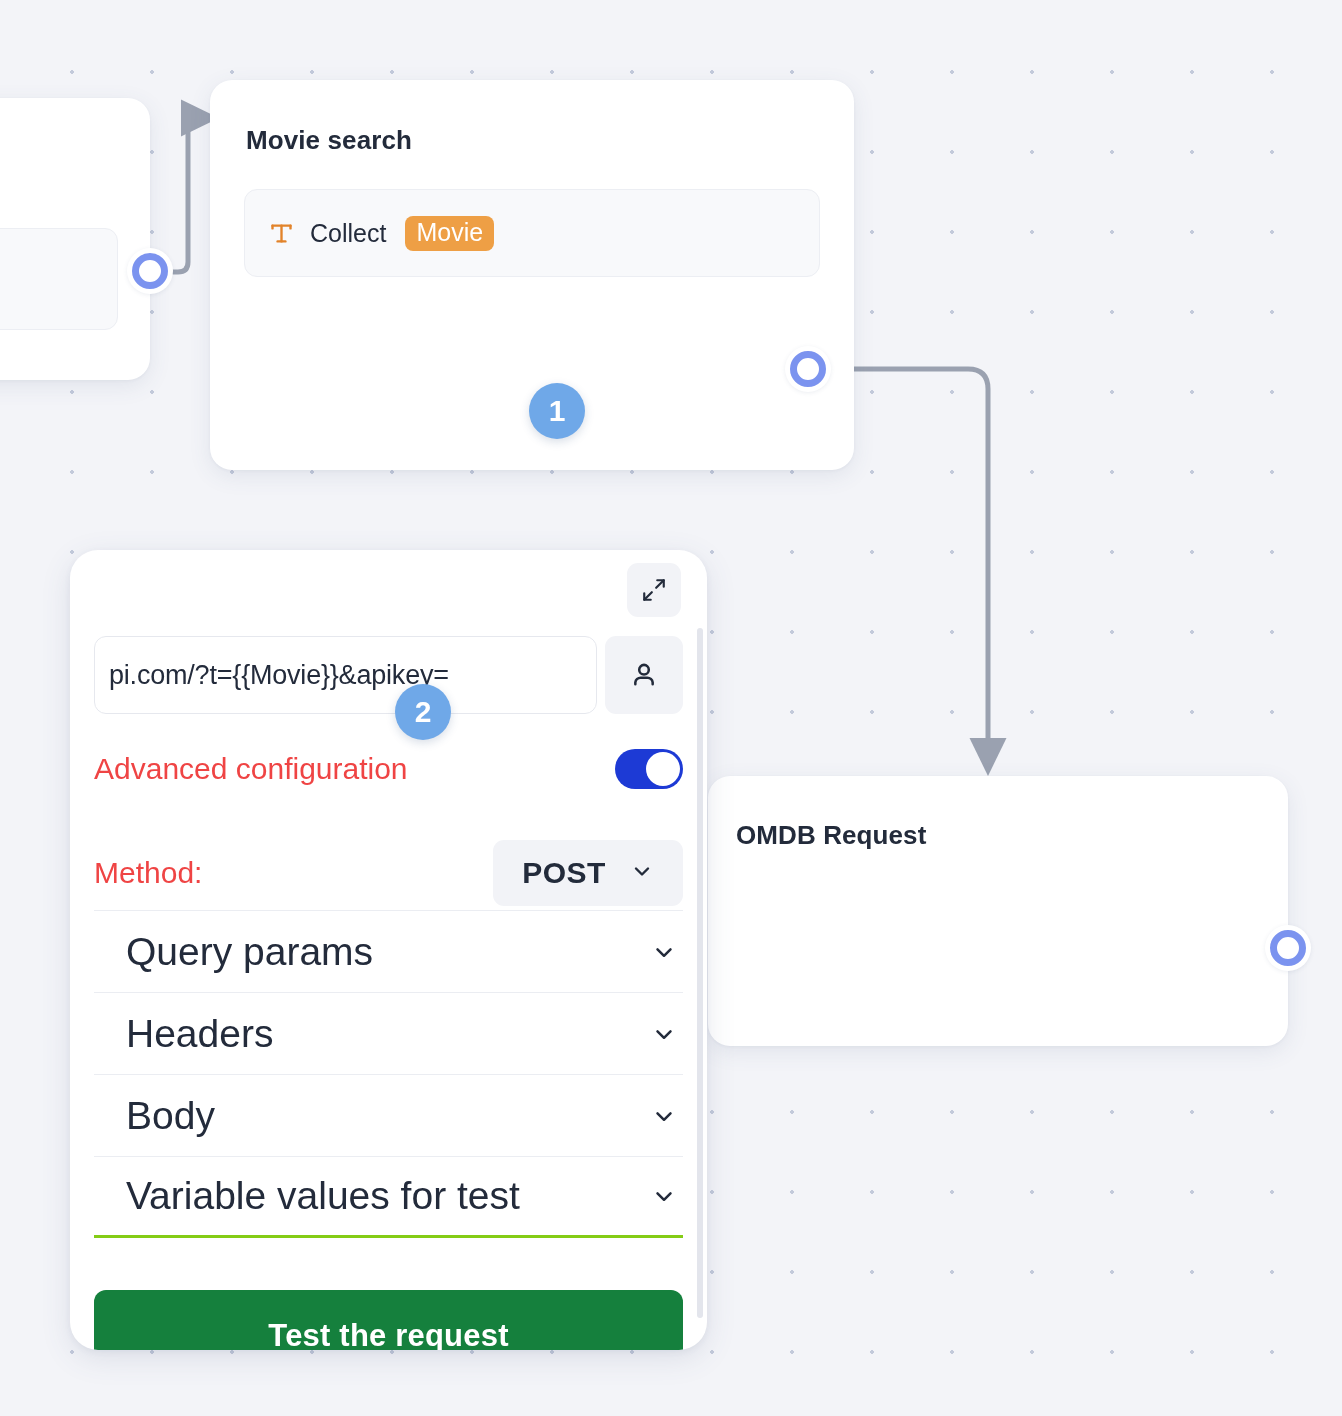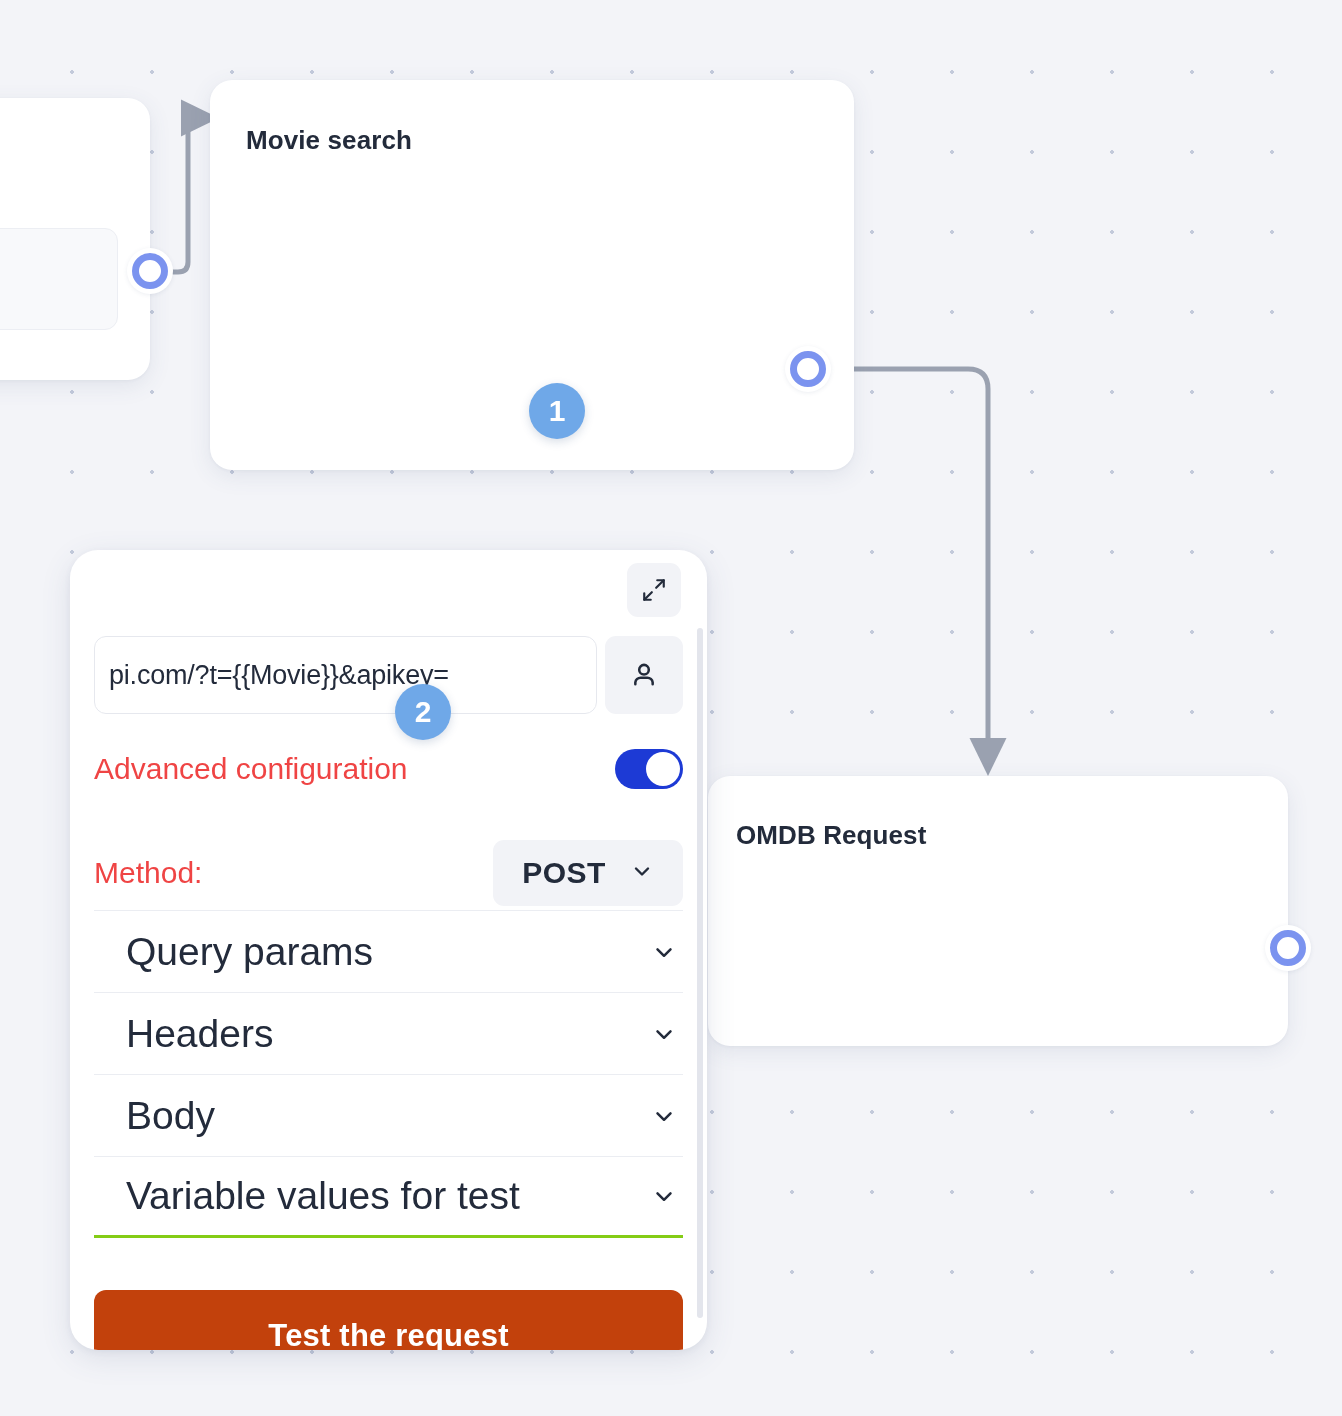--- a/index.html
+++ b/index.html
@@ -306,21 +306,21 @@
     cursor: pointer;
   }
   .acc-item:last-child { border-bottom: 3px solid #84cc16; }
 
   #test-btn {
     position: absolute;
     left: 24px;
     top: 740px;
     width: 589px;
     height: 92px;
-    background: #c2410c;
+    background: #15803d;
     border: none;
     border-radius: 12px;
     color: #ffffff;
     font-family: "Liberation Sans", sans-serif;
     font-size: 31px;
     font-weight: 700;
     cursor: pointer;
     letter-spacing: .2px;
   }
 
@@ -353,20 +353,33 @@
 </svg>
 
 <div class="node" id="node-partial-left">
   <div class="inner-box"></div>
 </div>
 
 <div class="node" id="node-movie-search">
   <div class="node-title">Movie search</div>
 
 
+  <div class="node-row" id="row-collect">
+    <span class="row-icon">
+      <svg width="27" height="27" viewBox="0 0 24 24" fill="none" stroke="#e2832a" stroke-width="2.1" stroke-linecap="round">
+        <path d="M4 5 H20"></path>
+        <path d="M12 5 V19"></path>
+        <path d="M8.5 19 H15.5"></path>
+        <path d="M4 5 V7.5"></path>
+        <path d="M20 5 V7.5"></path>
+      </svg>
+    </span>
+    <span>Collect</span>
+    <span class="var-chip">Movie</span>
+  </div>
 </div>
 
 <div class="node" id="node-omdb">
   <div class="node-title">OMDB Request</div>
 
 </div>
 
 <div class="port" id="port-left"></div>
 <div class="port" id="port-movie-out"></div>
 <div class="port" id="port-omdb-out"></div>

